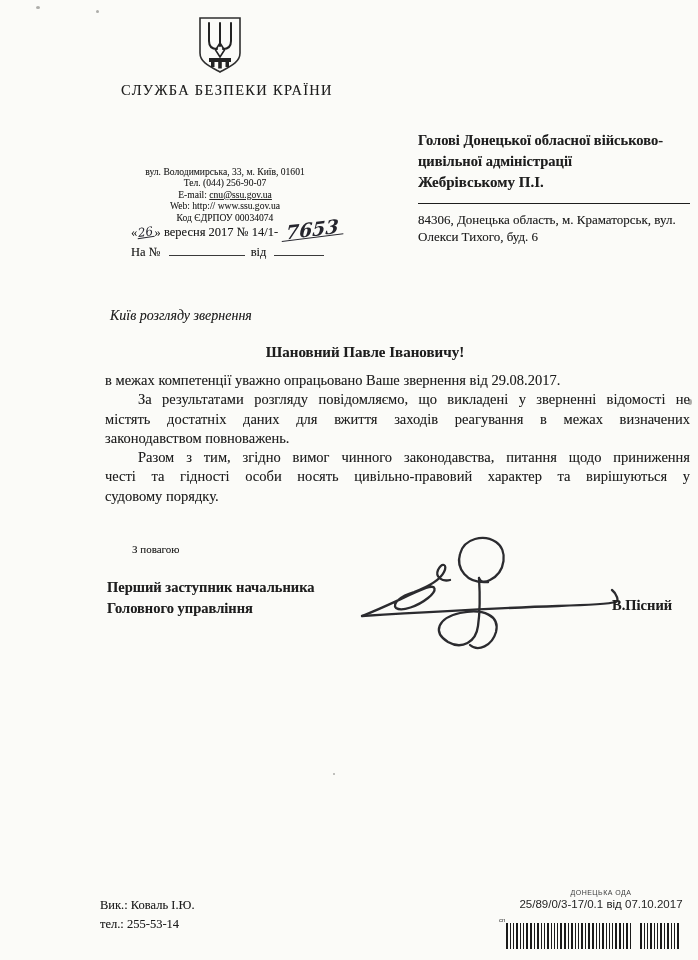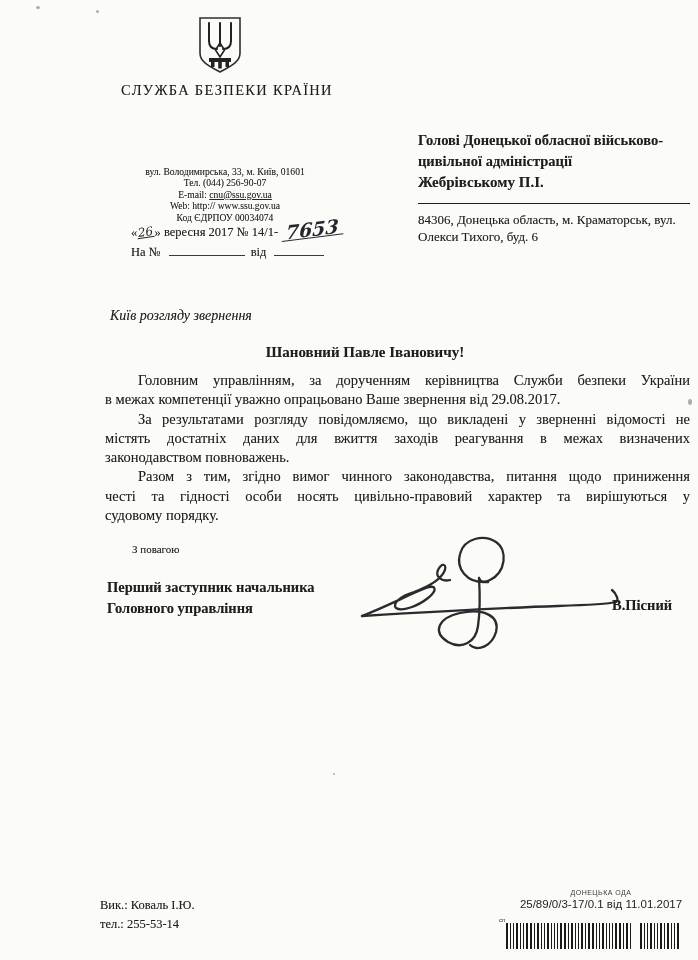--- a/index.html
+++ b/index.html
@@ -114,21 +114,20 @@
     <div class="rname nowrap">Жебрівському П.І.</div>
     <div class="raddr">
       <div class="nowrap">84306, Донецька область, м. Краматорськ, вул.</div>
       <div class="nowrap">Олекси Тихого, буд. 6</div>
     </div>
   </div>
 
   <div class="abs subject">Київ розгляду звернення</div>
   <div class="abs salutation center">Шановний Павле Івановичу!</div>
   <div class="abs body-text">
-      <div class="bline first">Головним управлінням, за дорученням керівництва Служби безпеки України</div>
       <div class="bline lastln">в межах компетенції уважно опрацьовано  Ваше звернення від 29.08.2017.</div>
       <div class="bline first">За результатами розгляду повідомляємо, що викладені у зверненні відомості не</div>
       <div class="bline">містять достатніх даних для вжиття заходів реагування в межах визначених</div>
       <div class="bline lastln">законодавством повноважень.</div>
       <div class="bline first">Разом з тим, згідно вимог чинного законодавства, питання щодо приниження</div>
       <div class="bline">честі та гідності особи носять цивільно-правовий характер та вирішуються у</div>
       <div class="bline lastln">судовому порядку.</div>
     </div>
 
   <div class="abs regards">З повагою</div>
@@ -146,21 +145,21 @@
     </svg>
   </div>
   <div class="abs signer-name">В.Пісний</div>
 
   <div class="abs footer">
     <div>Вик.: Коваль І.Ю.</div>
     <div>тел.: 255-53-14</div>
   </div>
 
   <div class="abs stamp-org center">ДОНЕЦЬКА ОДА</div>
-  <div class="abs stamp-num center">25/89/0/3-17/0.1 від 11.01.2017</div>
+  <div class="abs stamp-num center">25/89/0/3-17/0.1 від 07.10.2017</div>
   <div class="abs barcode-wrap">
     <span class="barcode-note">сп</span>
     <div class="barcode">
         <span class="bar" style="width: 2px; margin-right: 2px; flex: 0 0 auto;"></span>
         <span class="bar" style="width: 1px; margin-right: 2px; flex: 0 0 auto;"></span>
         <span class="bar" style="width: 1px; margin-right: 2px; flex: 0 0 auto;"></span>
         <span class="bar" style="width: 2px; margin-right: 2px; flex: 0 0 auto;"></span>
         <span class="bar" style="width: 1px; margin-right: 2px; flex: 0 0 auto;"></span>
         <span class="bar" style="width: 1px; margin-right: 2px; flex: 0 0 auto;"></span>
         <span class="bar" style="width: 2px; margin-right: 2px; flex: 0 0 auto;"></span>

